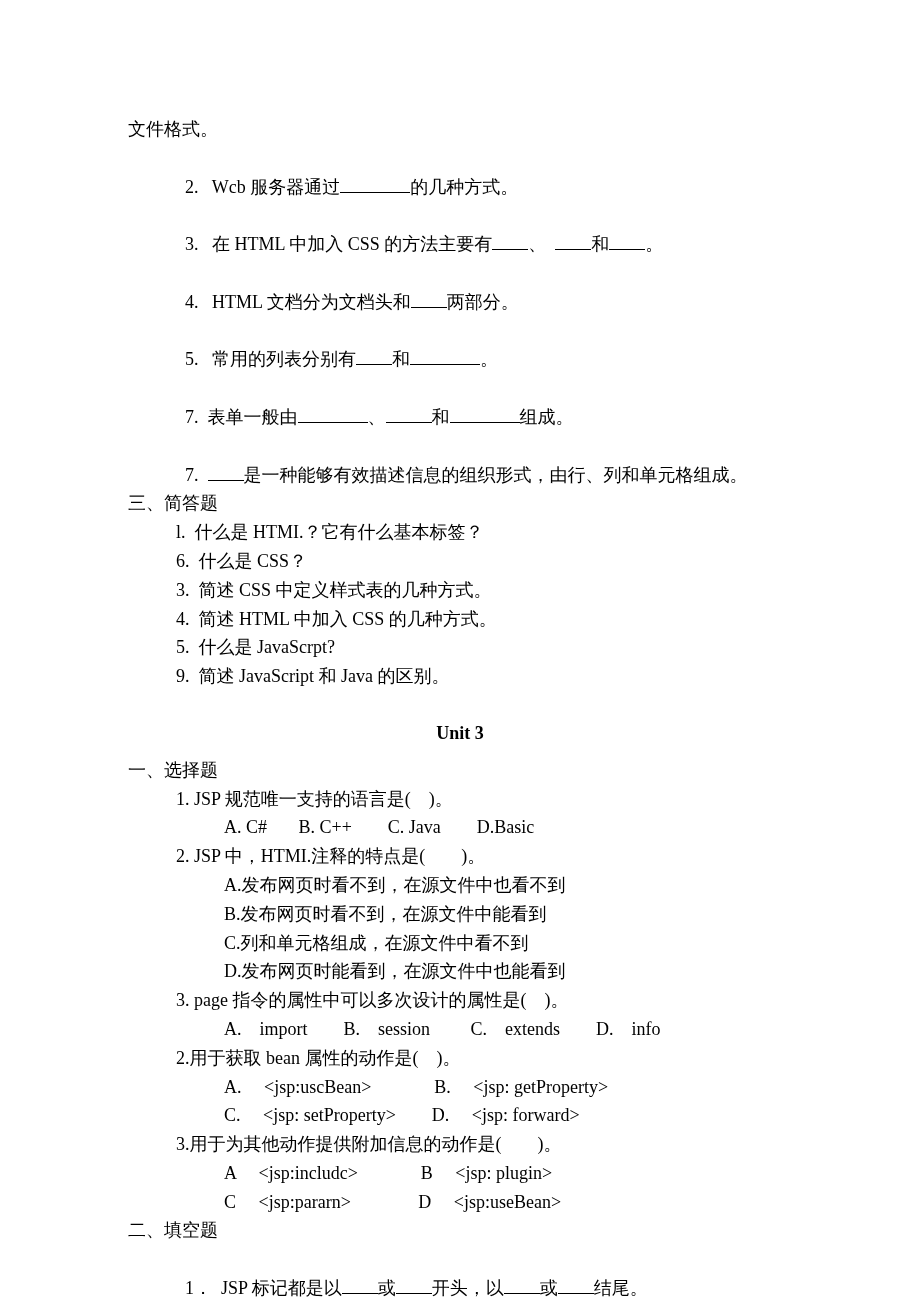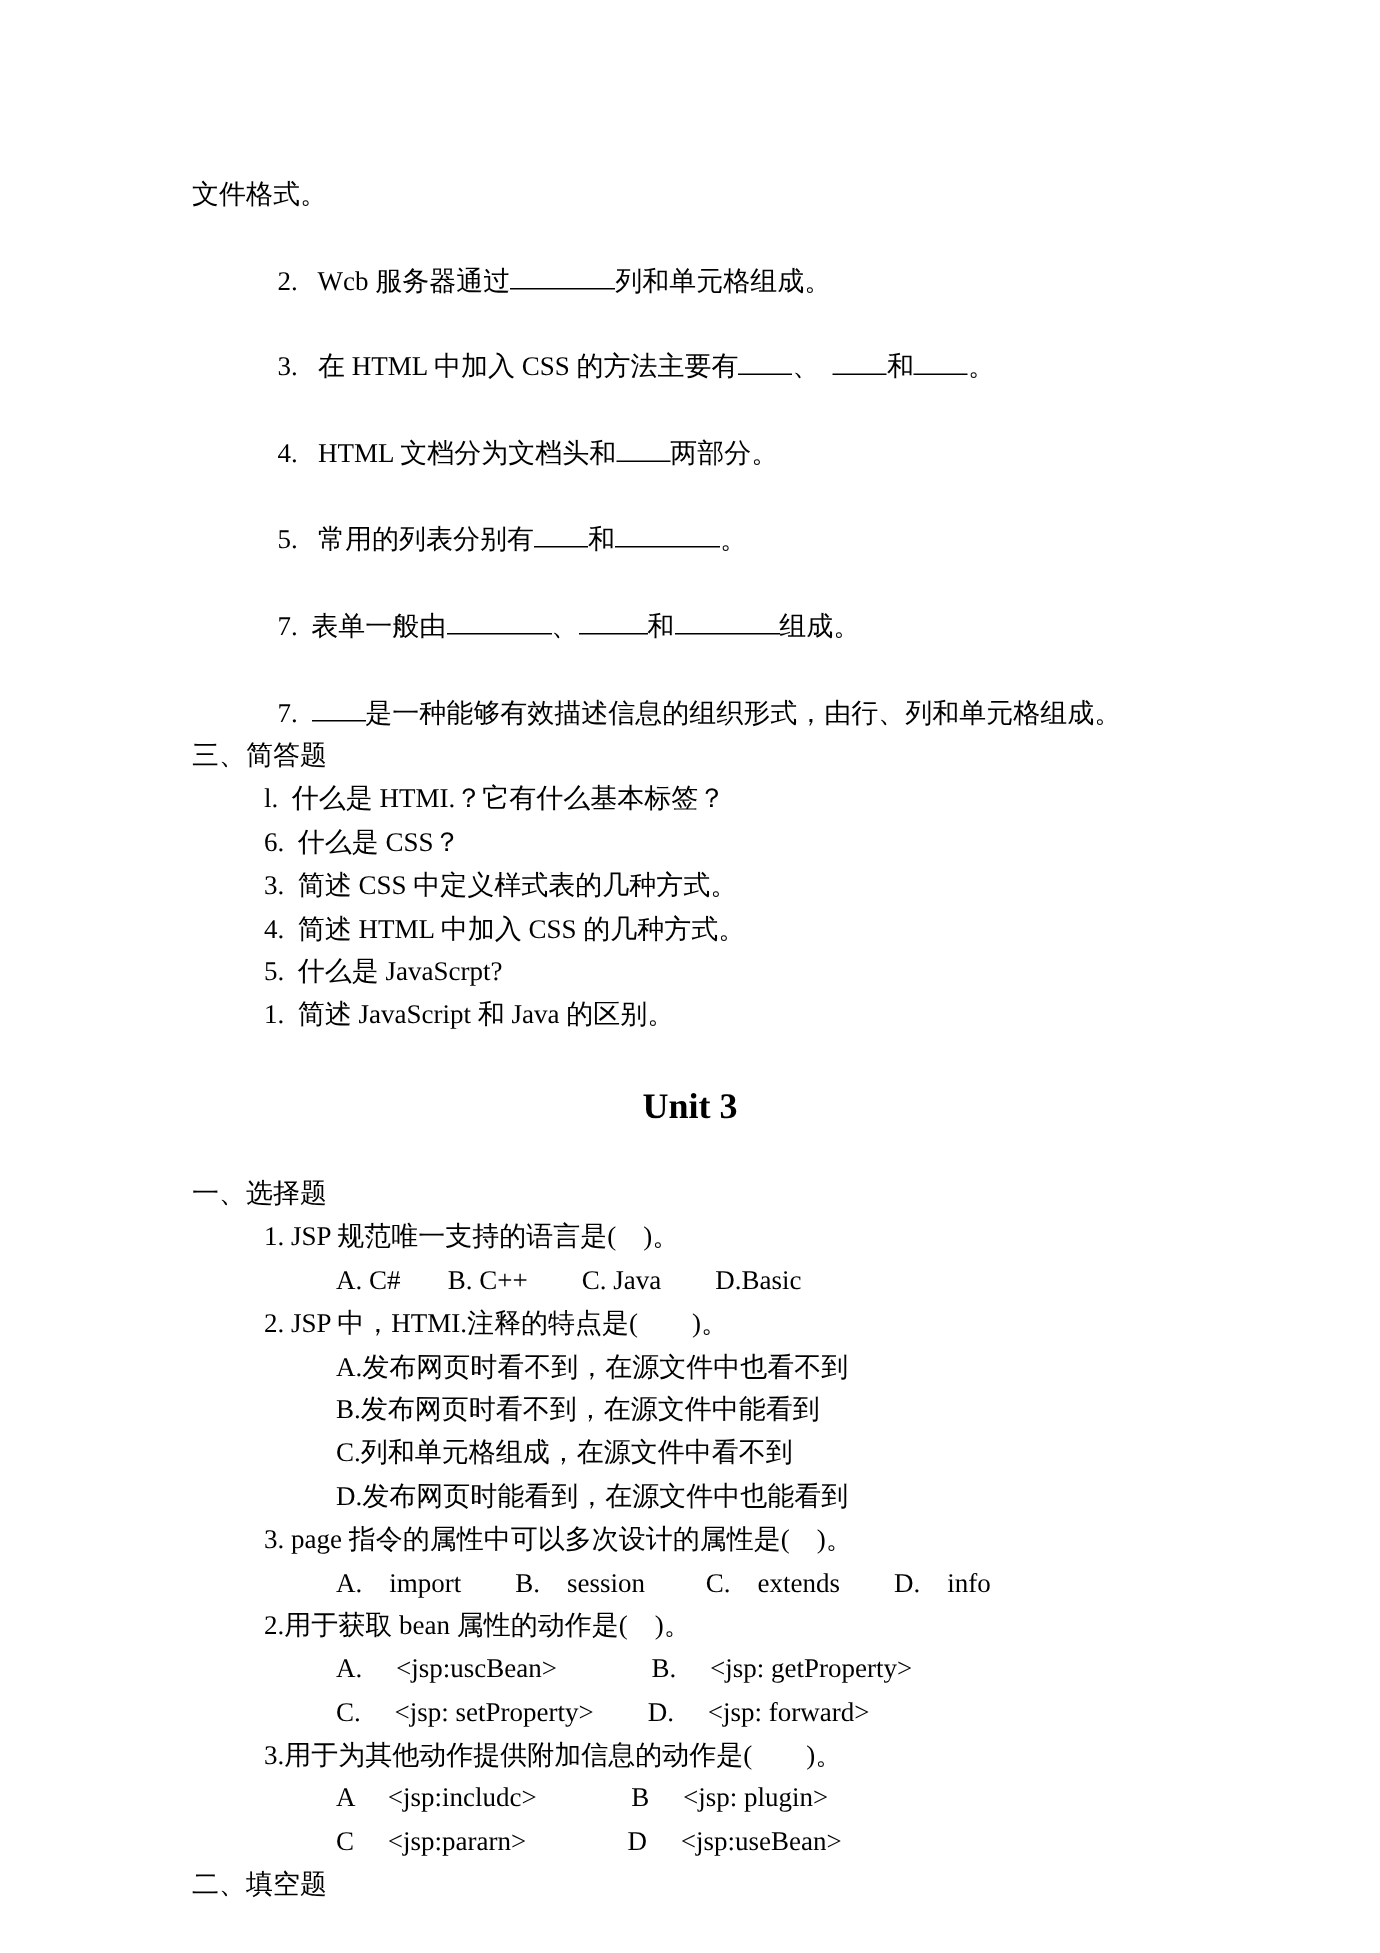--- a/index.html
+++ b/index.html
@@ -23,23 +23,23 @@
     .indent1 {
       padding-left: 48px;
     }
     .indent2 {
       padding-left: 96px;
     }
     .unit-header {
       text-align: center;
       font-family: "Times New Roman", serif;
       font-weight: bold;
-      font-size: 24px;
+      font-size: 18px;
       margin-top: 28px;
-      margin-bottom: 24px;
+      margin-bottom: 8px;
     }
     .blank {
       display: inline-block;
       border-bottom: 1px solid #000;
       min-width: 46px;
       height: 1em;
       vertical-align: baseline;
     }
     .blank.sm {
       min-width: 36px;
@@ -47,21 +47,21 @@
     .blank.lg {
       min-width: 70px;
     }
   </style>
 </head>
 <body>
 
 <div class="line">文件格式。</div>
 
 <div class="line indent1">
-  <span>2.   Wcb 服务器通过</span><span class="blank lg"></span><span>列和单元格组成。</span>
+  <span>2.   Wcb 服务器通过</span><span class="blank lg"></span><span>的几种方式。</span>
 </div>
 
 <div class="line indent1">
   <span>3.   在 HTML 中加入 CSS 的方法主要有</span><span class="blank sm"></span><span>、</span>  <span class="blank sm"></span><span>和</span><span class="blank sm"></span><span>。</span>
 </div>
 
 <div class="line indent1">
   <span>4.   HTML 文档分为文档头和</span><span class="blank sm"></span><span>两部分。</span>
 </div>
 
@@ -76,21 +76,21 @@
 <div class="line indent1">
   <span>7.  </span><span class="blank sm"></span><span>是一种能够有效描述信息的组织形式，由行、列和单元格组成。</span>
 </div>
 
 <div class="line">三、简答题</div>
 <div class="line indent1">l.  什么是 HTMI.？它有什么基本标签？</div>
 <div class="line indent1">6.  什么是 CSS？</div>
 <div class="line indent1">3.  简述 CSS 中定义样式表的几种方式。</div>
 <div class="line indent1">4.  简述 HTML 中加入 CSS 的几种方式。</div>
 <div class="line indent1">5.  什么是 JavaScrpt?</div>
-<div class="line indent1">1.  简述 JavaScript 和 Java 的区别。</div>
+<div class="line indent1">9.  简述 JavaScript 和 Java 的区别。</div>
 
 <div class="unit-header">Unit 3</div>
 
 <div class="line">一、选择题</div>
 <div class="line indent1">1. JSP 规范唯一支持的语言是(    )。</div>
 <div class="line indent2">A. C#       B. C++        C. Java        D.Basic</div>
 <div class="line indent1">2. JSP 中，HTMI.注释的特点是(        )。</div>
 <div class="line indent2">A.发布网页时看不到，在源文件中也看不到</div>
 <div class="line indent2">B.发布网页时看不到，在源文件中能看到</div>
 <div class="line indent2">C.列和单元格组成，在源文件中看不到</div>

